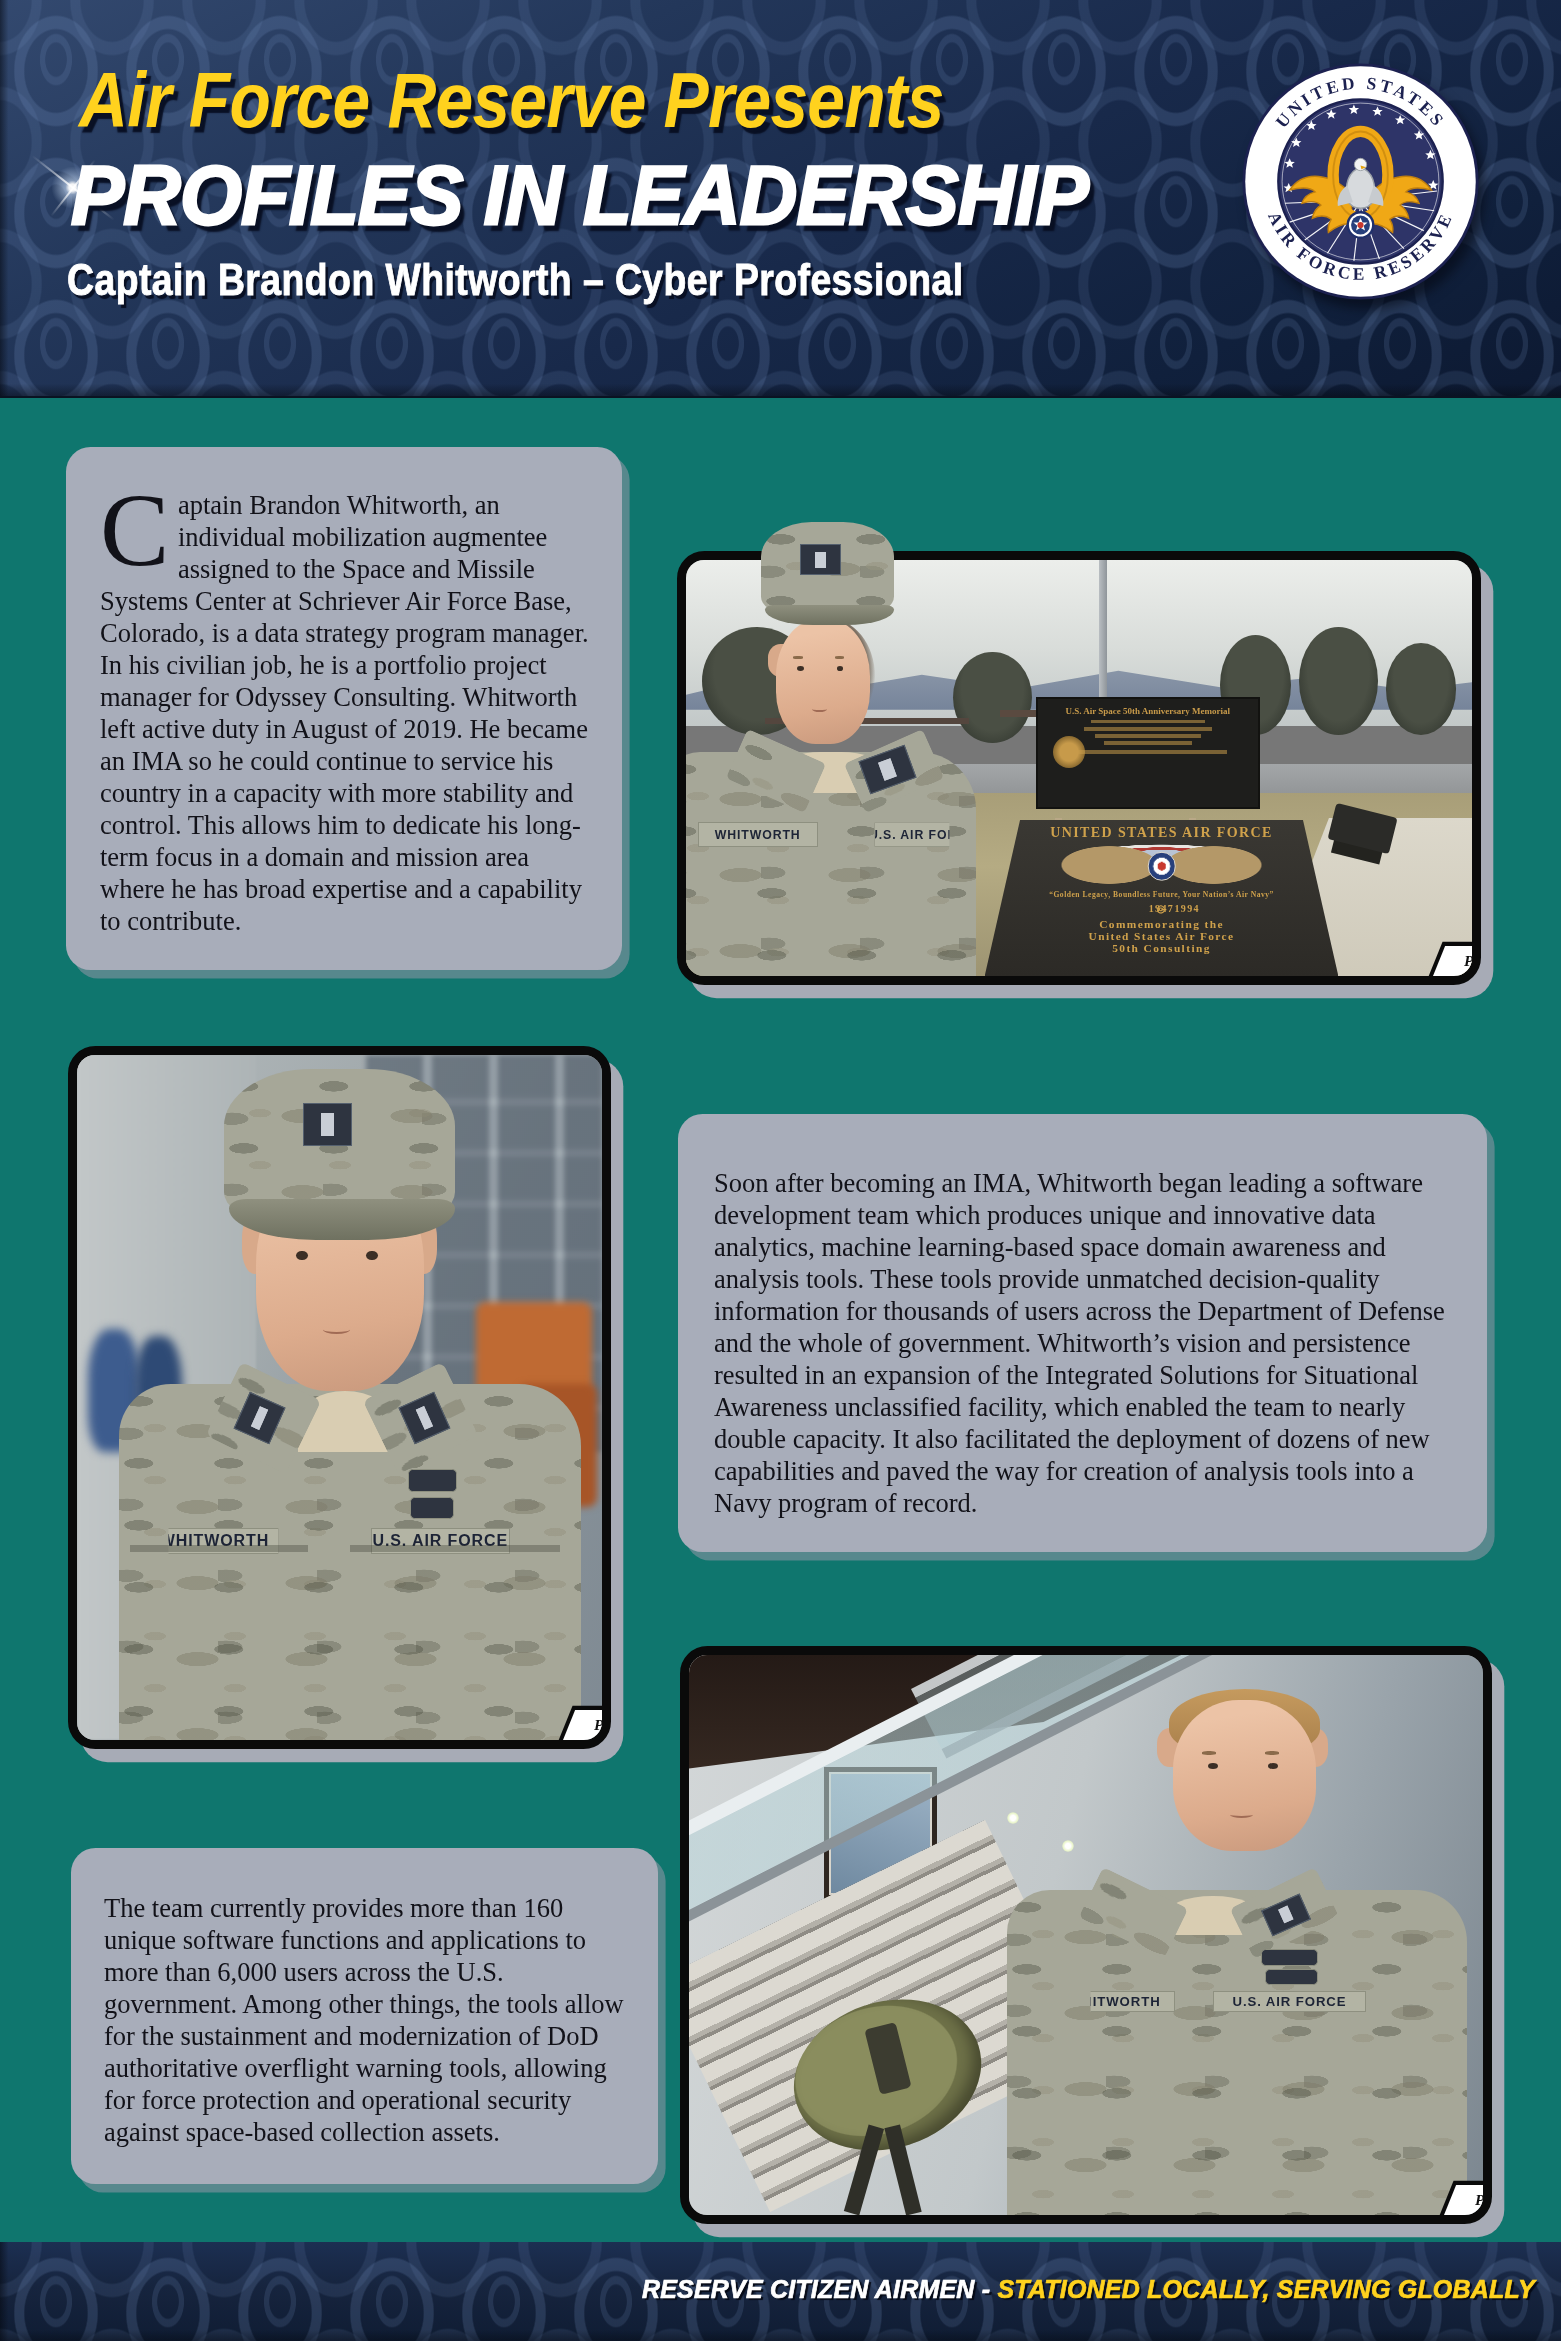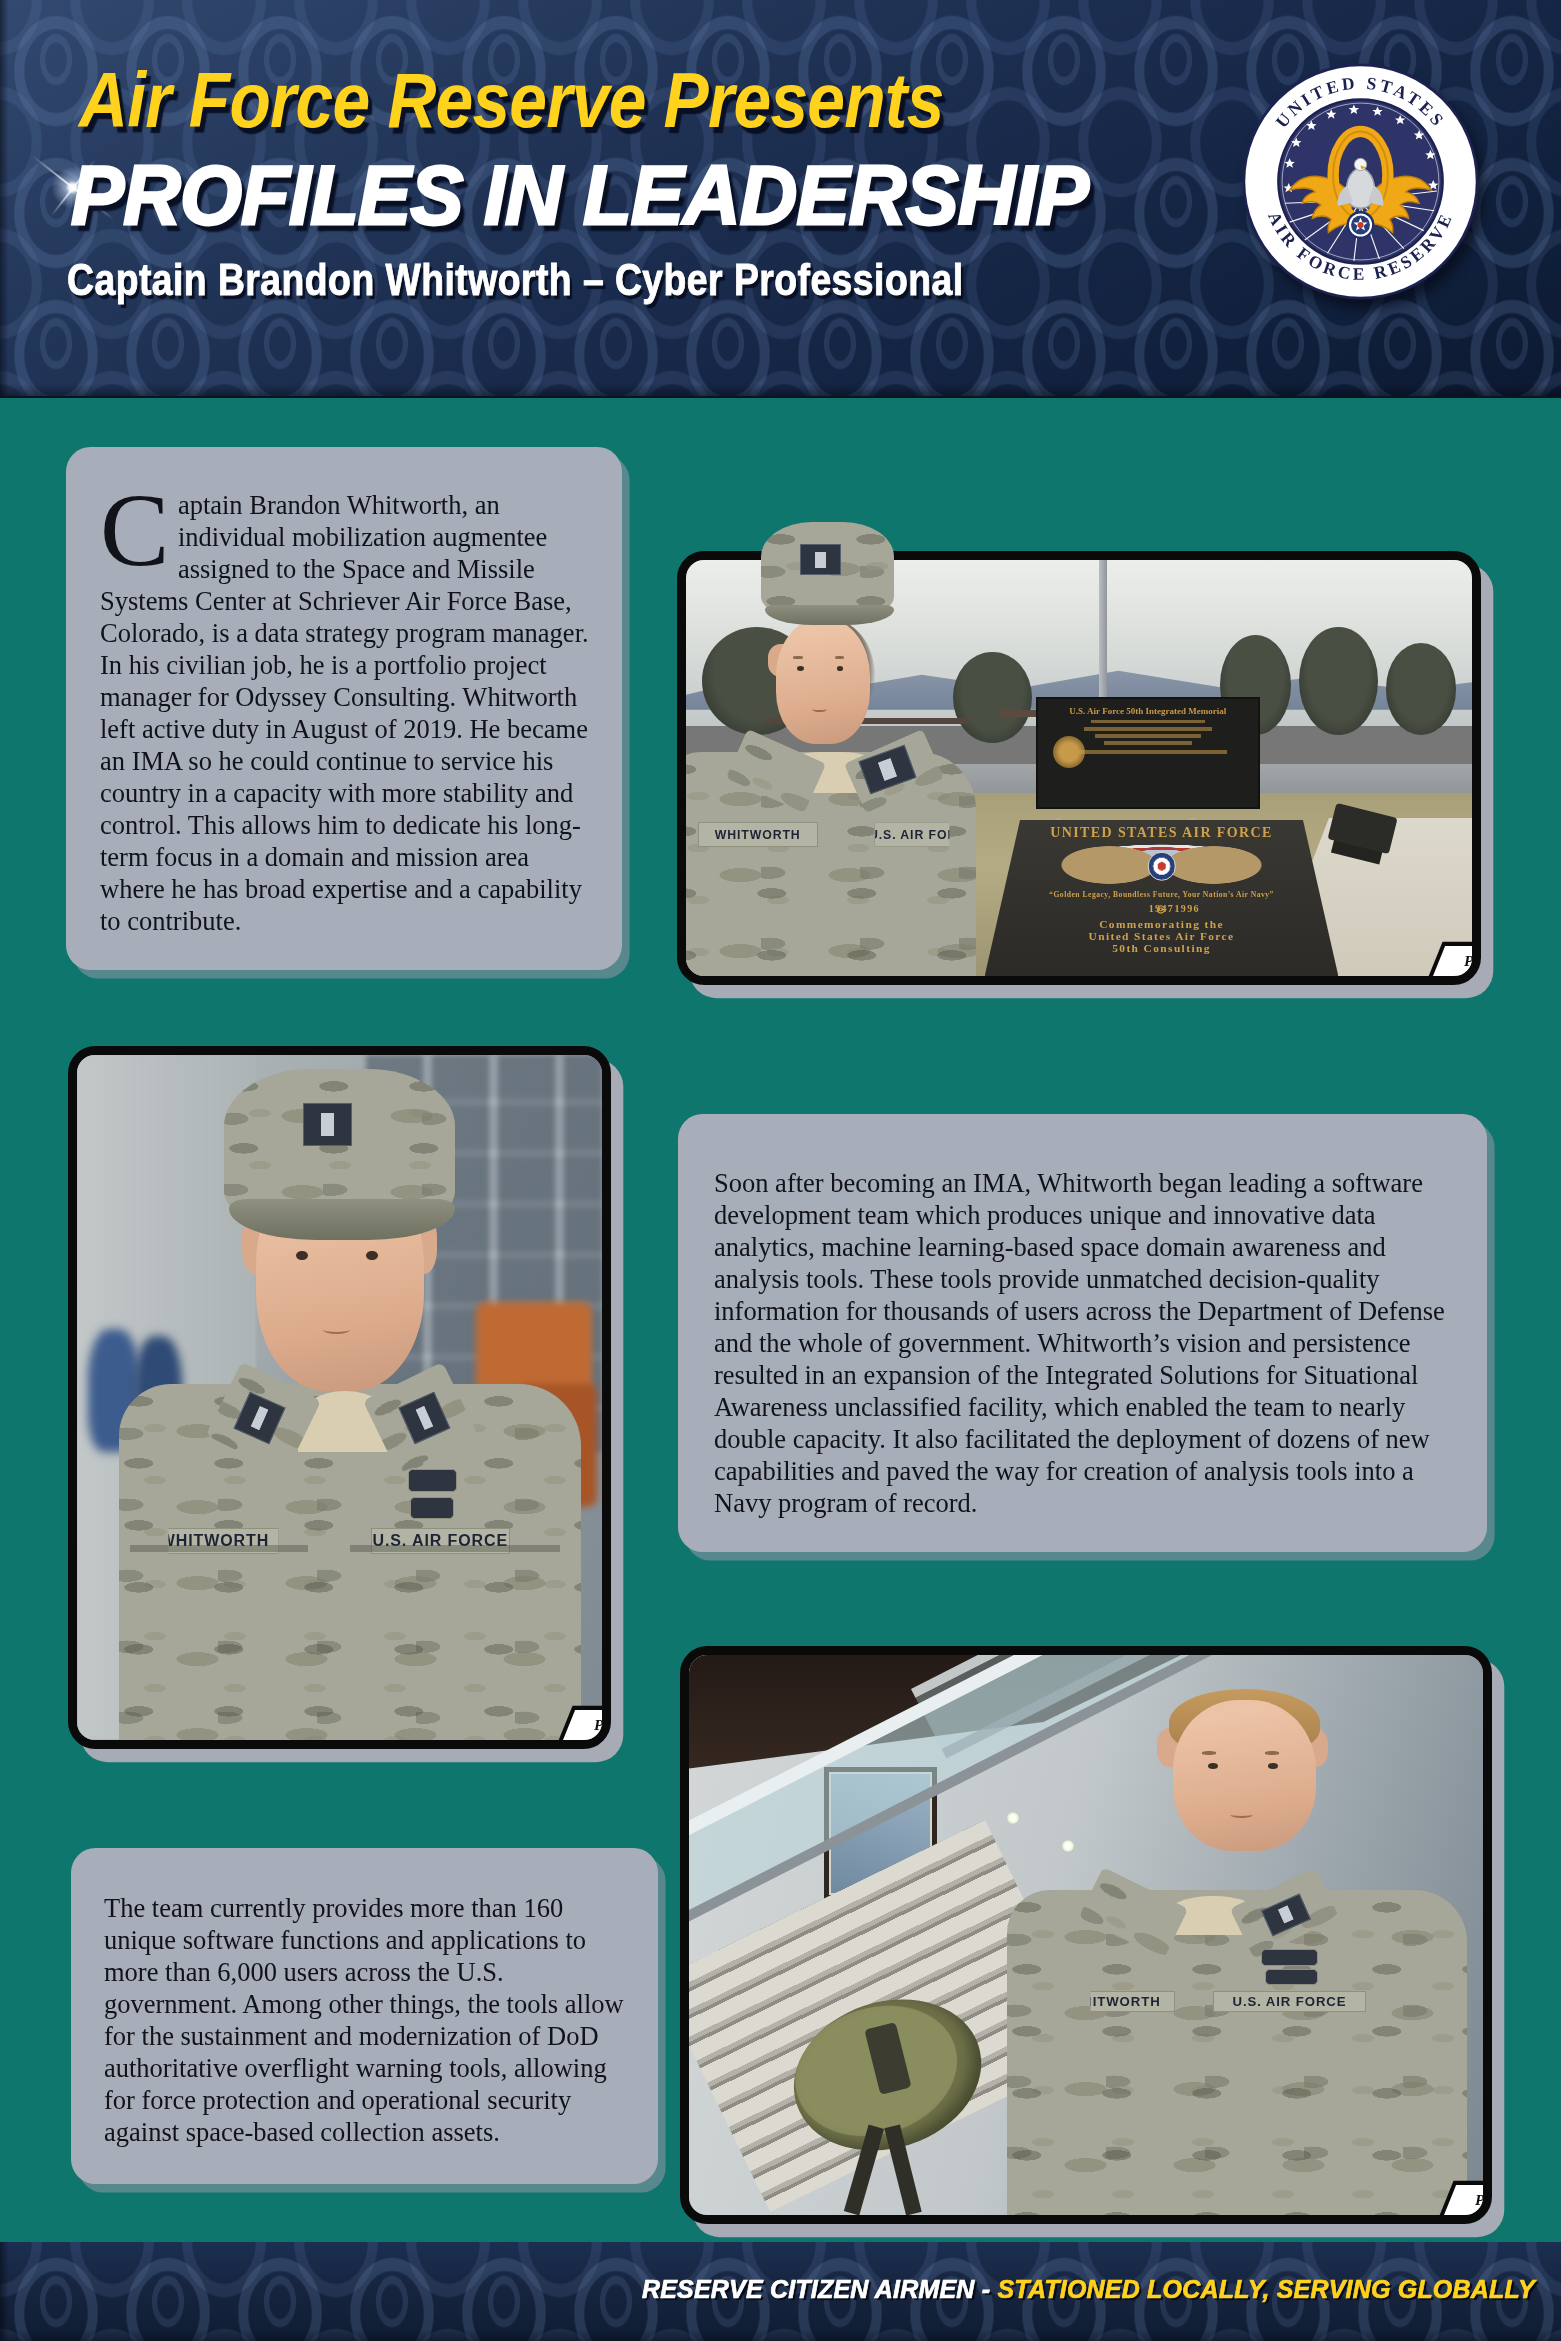--- a/index.html
+++ b/index.html
@@ -259,41 +259,41 @@
       <div class="s1-road"></div>
       <div style="left:5%;top:52%;width:10%;height:6%;background:#f2f3f2;border-radius:6.6px 8.5px 3.8px 3.8px;box-shadow:inset 0 -3.8px 0 #c2c4c4"></div>
       <div style="left:57%;top:51%;width:8%;height:6%;background:#8e3a38;border-radius:5.7px 7.6px 2.8px 2.8px;box-shadow:inset 0 -3.8px 0 #5f2624"></div>
       <div class="s1-grass"></div>
       <div class="s1-path"></div>
       <div class="s1-pole" style="left:52.6%;top:0;width:7.6px;height:58%"></div>
 
       <div class="s1-pole" style="left:47%;top:62%;width:6.6px;height:16%;background:#b9a887"></div>
       <div class="s1-pole" style="left:64%;top:62%;width:6.6px;height:16%;background:#b9a887"></div>
       <div class="s1-sign" style="left:44.5%;top:33%;width:28%;height:26%">
-        <span class="t">U.S. Air Force 50th Integrated Memorial</span>
+        <span class="t">U.S. Air Space 50th Anniversary Memorial</span>
         <div class="s1-sealdot" style="left:7%;top:34%;width:32px;height:32px"></div>
         <span class="l" style="width:52%"></span>
           <span class="l" style="width:58%"></span>
         <span class="l" style="width:48%"></span>
           <span class="l" style="width:40%"></span>
         <span class="l" style="width:72%;margin-top:5.7px"></span>
       </div>
       <div class="s1-lamp" style="left:3%;top:56%;width:5%;height:8%"></div>
       <div class="s1-lamp" style="left:82%;top:60%;width:8%;height:9%;transform:rotate(14deg);box-shadow:0 19px 0 -6.6px #23231f"></div>
 
       <div class="s1-slab" style="left:38%;top:62.5%;width:45%;height:37.5%">
         <span class="gold" style="margin-top:4.7px;font-size:14px">UNITED STATES AIR FORCE</span>
         <div class="s1-relief">
           <div class="s1-roundel"></div>
         </div>
         <span class="gold" style="font-size:7.6px;letter-spacing:0.5px;width:90%;margin:0 auto">“Golden Legacy, Boundless Future, Your Nation’s Air Navy”</span>
         <span class="gold" style="font-size:10px;margin-top:3.8px">
           <span>1947</span>
           &nbsp;&nbsp;◎&nbsp;&nbsp;
-          <span>1996</span>
+          <span>1994</span>
         </span>
         <span class="gold" style="font-size:11.4px;margin-top:3.8px">Commemorating the</span>
         <span class="gold" style="font-size:11.4px">United States Air Force</span>
         <span class="gold" style="font-size:11.4px">50th Consulting</span>
       </div>
       <figcaption class="credit">
           <span>PHOTO BY:  TECH. SGT. FRANK CASCIOTTA</span>
         </figcaption>
     </div>
   </figure>

